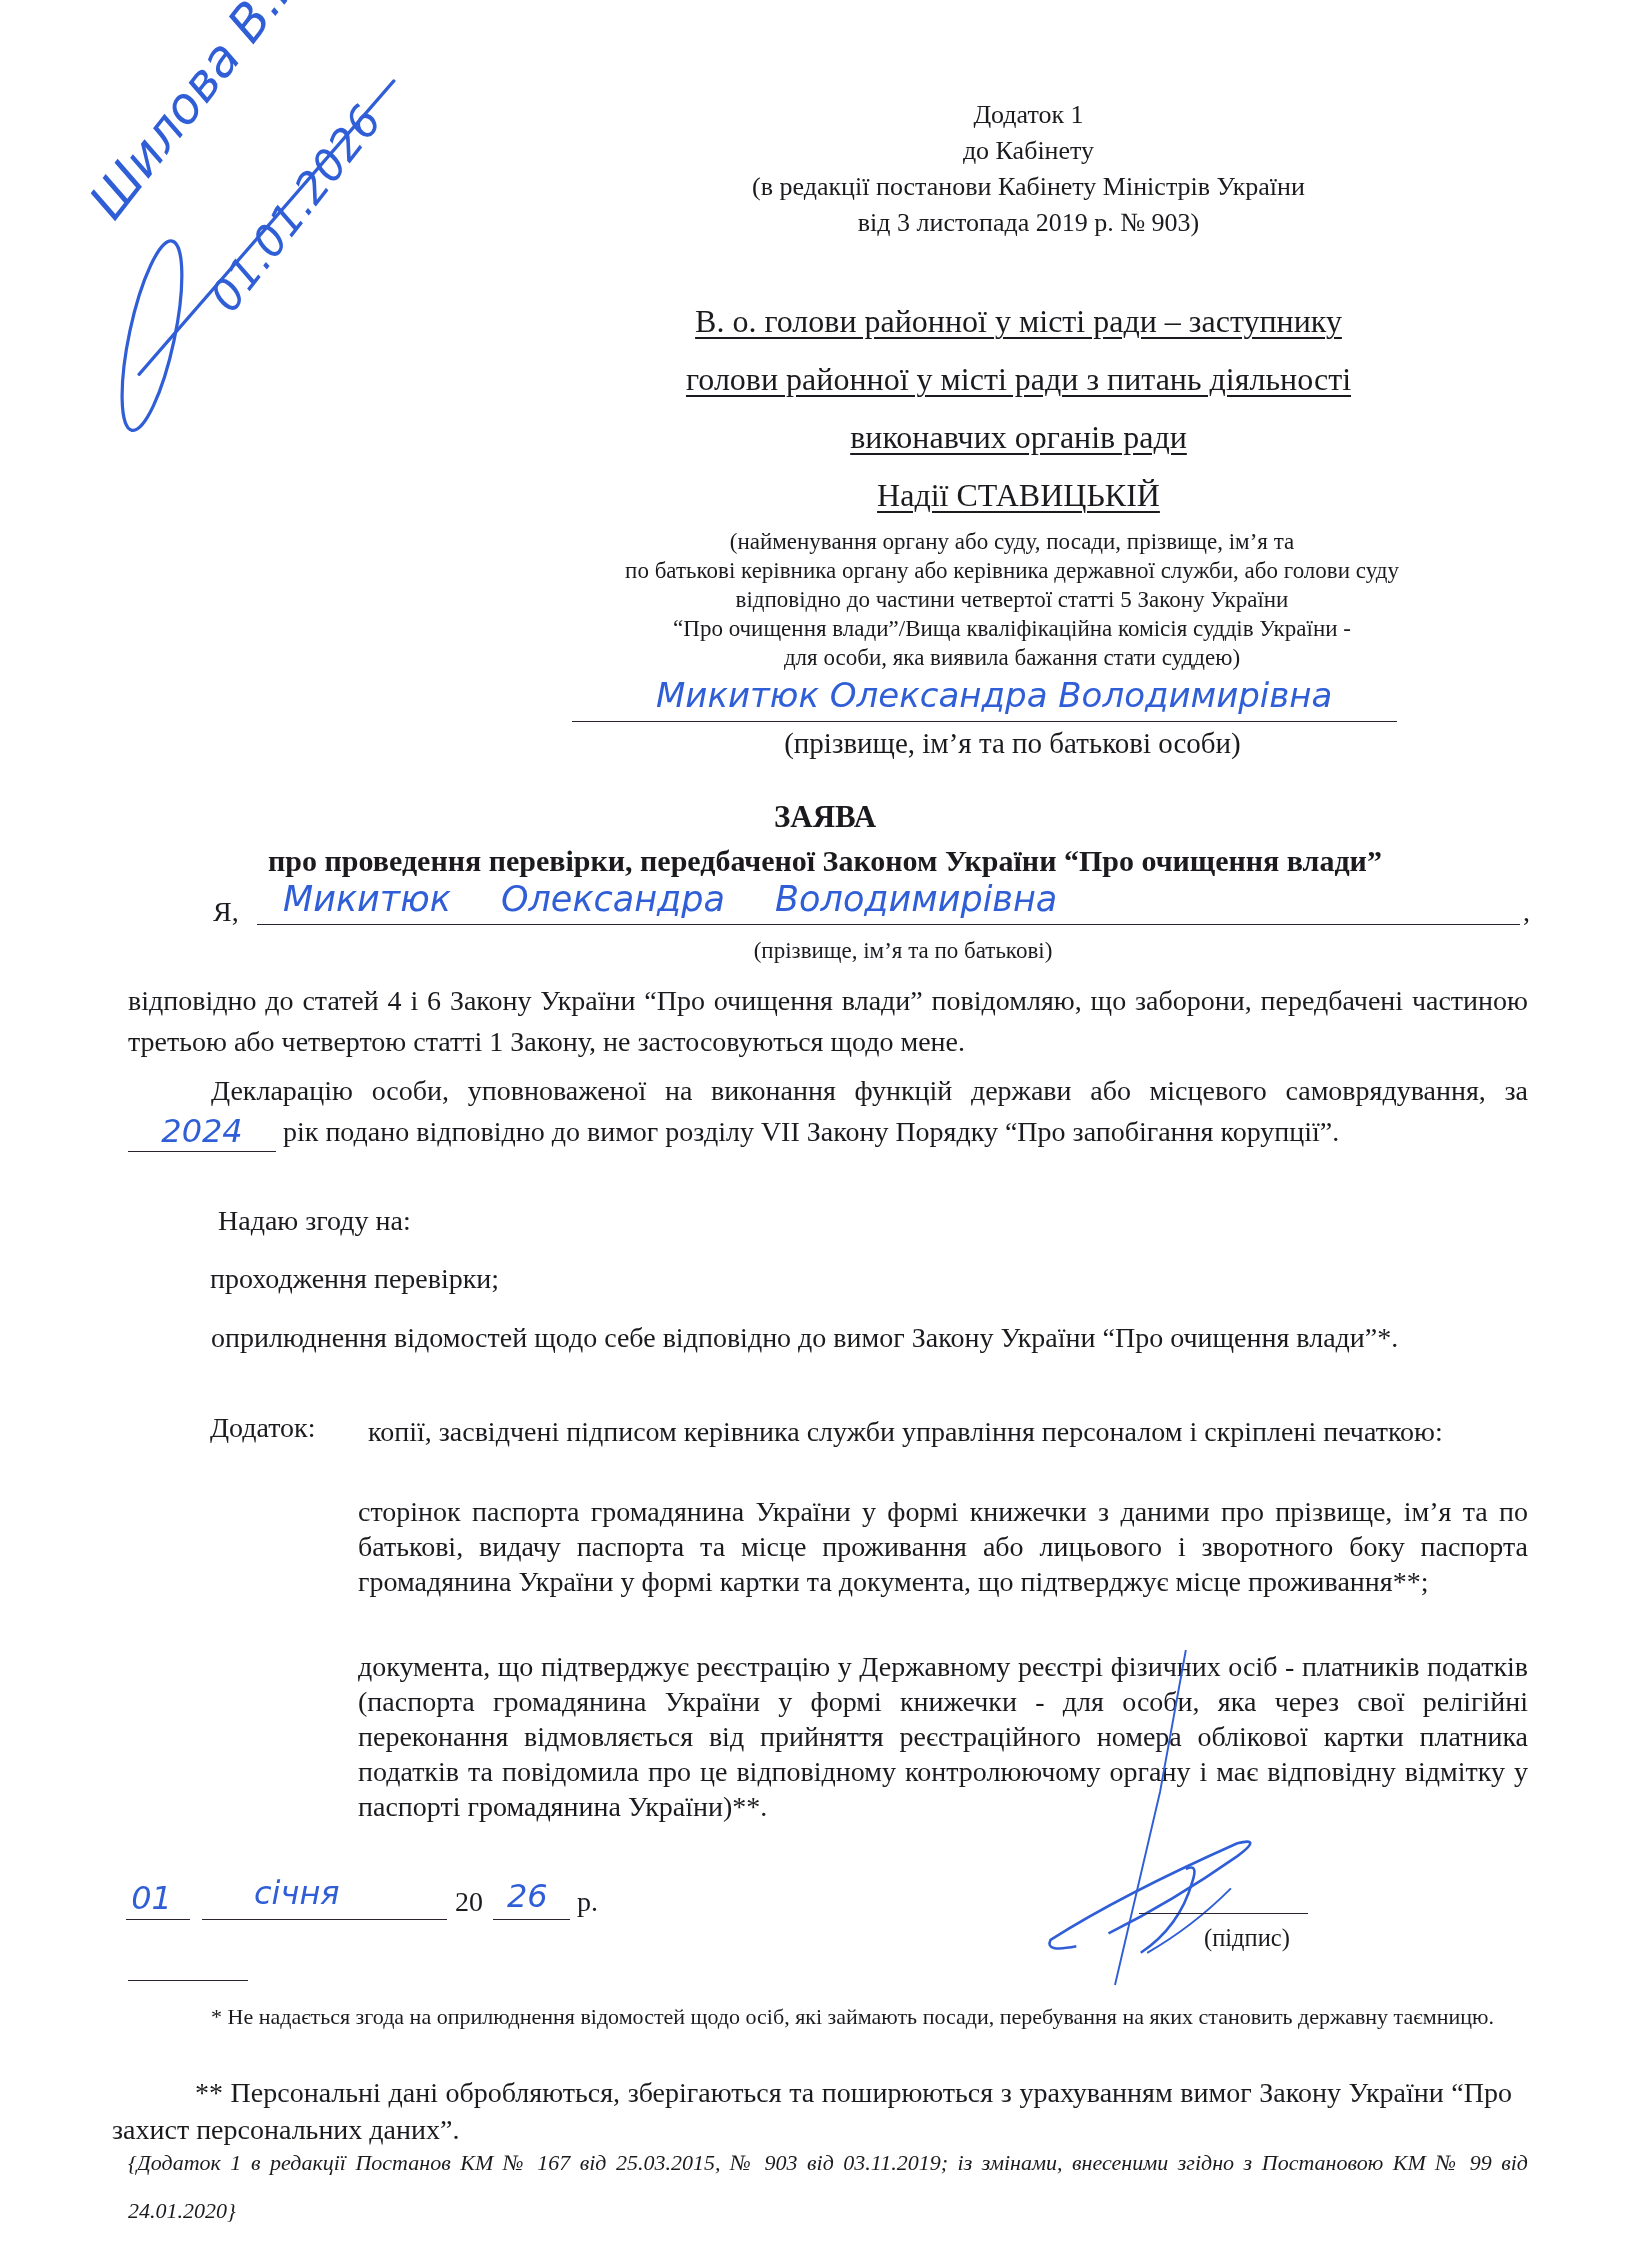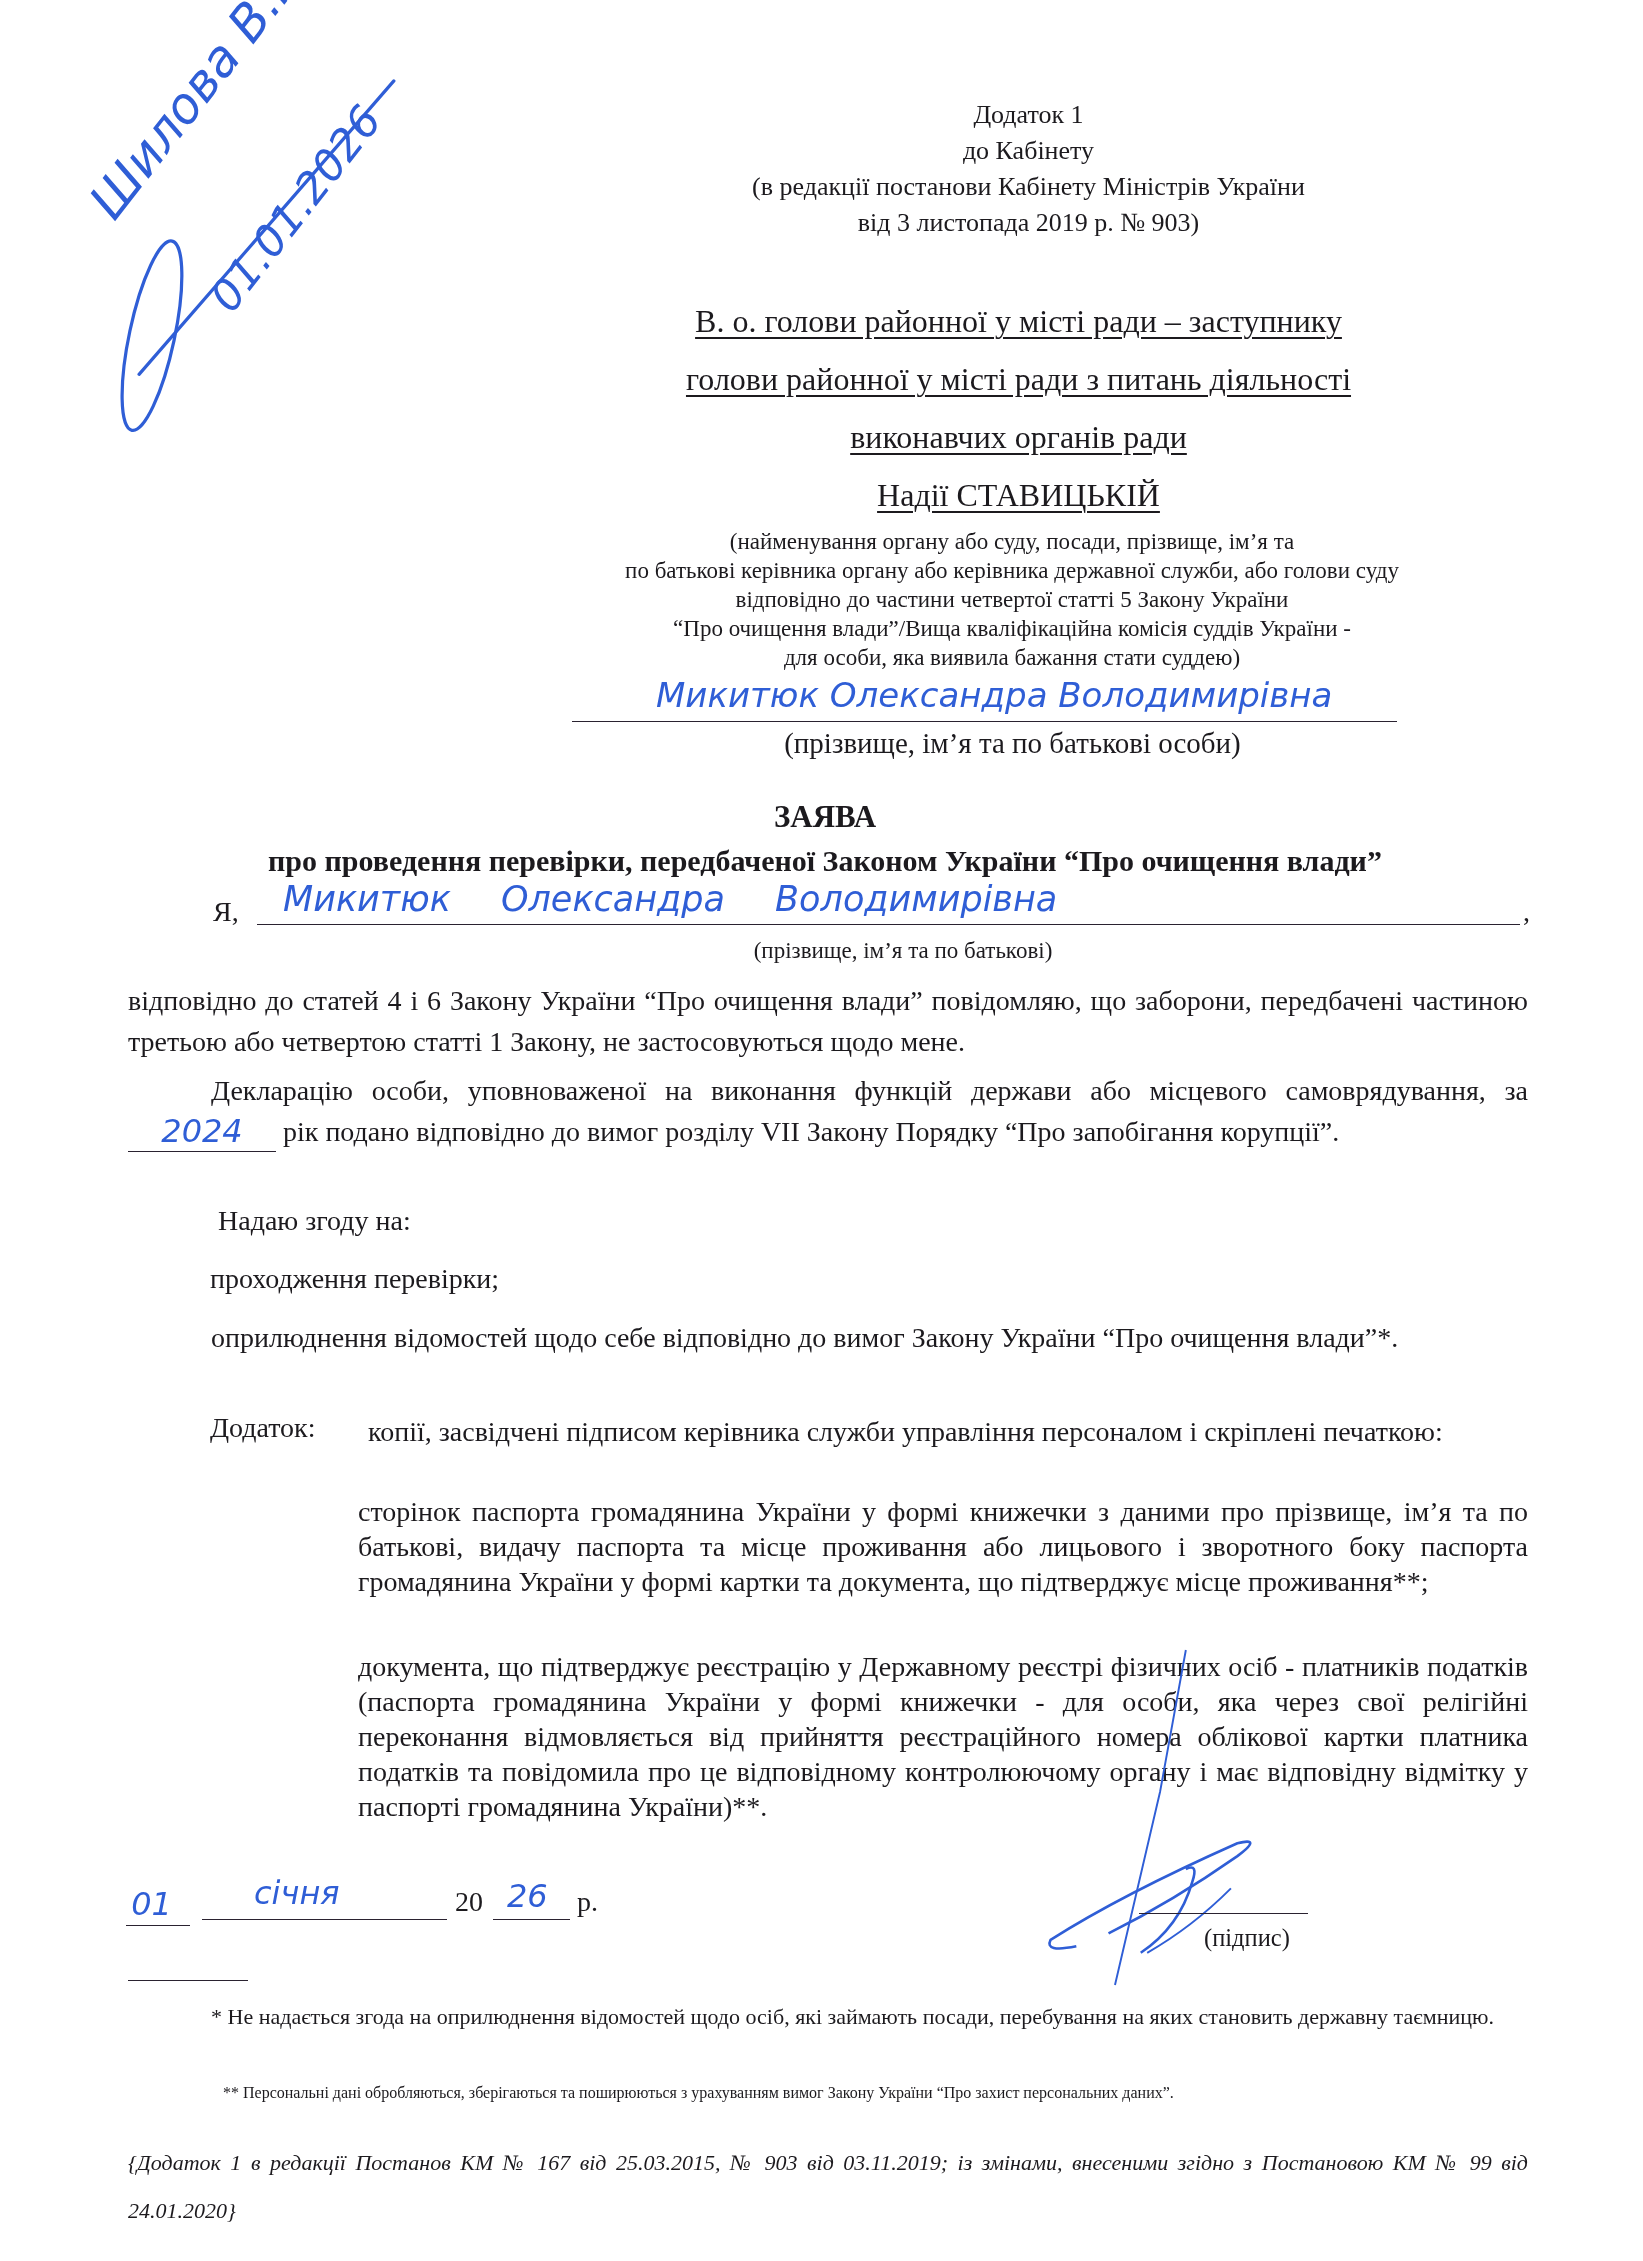--- a/index.html
+++ b/index.html
@@ -81,21 +81,21 @@
 <div class="abs" style="left:210px; top:1205px; font-size:28px;margin-left:8px;">Надаю згоду на:</div>
 <div class="abs" style="left:210px; top:1263px; font-size:28px;">проходження перевірки;</div>
 <div class="abs body-para" style="left:128px; top:1317px; width:1400px; text-indent:83px;">оприлюднення відомостей щодо себе відповідно до вимог Закону України “Про очищення влади”*.</div>
 
 <div class="abs" style="left:210px; top:1412px; font-size:28px;">Додаток:</div>
 <div class="abs body-para" style="left:368px; top:1412px; width:1170px; line-height:40px;">копії, засвідчені підписом керівника служби управління персоналом і скріплені печаткою:</div>
 <div class="abs body-para" style="left:358px; top:1494px; width:1170px; line-height:35px;">сторінок паспорта громадянина України у формі книжечки з даними про прізвище, ім’я та по батькові, видачу паспорта та місце проживання або лицьового і зворотного боку паспорта громадянина України у формі картки та документа, що підтверджує місце проживання**;</div>
 <div class="abs body-para" style="left:358px; top:1649px; width:1170px; line-height:35px;">документа, що підтверджує реєстрацію у Державному реєстрі фізичних осіб - платників податків (паспорта громадянина України у формі книжечки - для особи, яка через свої релігійні переконання відмовляється від прийняття реєстраційного номера облікової картки платника податків та повідомила про це відповідному контролюючому органу і має відповідну відмітку у паспорті громадянина України)**.</div>
 
 <div class="abs" style="left:126px; top:1882px; width:580px; height:45px; font-size:28px;">
-  <div class="abs line" style="left:0; top:0; width:64px; height:37px;margin-top:6px;">
+  <div class="abs line" style="left:0; top:0; width:64px; height:37px;">
     <span class="abs hand" style="left:5.2px; top:-2.6px; font-size:32px;">01</span>
   </div>
   <div class="abs line" style="left:76px; top:0; width:245px; height:37px;">
     <span class="abs hand" style="left:52px; top:-7.7px; font-size:32px;">січня</span>
   </div>
   <span class="abs" style="left:329px; top:3.9px;">20</span>
   <div class="abs line" style="left:367px; top:0; width:77px; height:37px;">
     <span class="abs hand" style="left:14px; top:-5.2px; font-size:32px;">26</span>
   </div>
   <span class="abs" style="left:451px; top:3.9px;">р.</span>
@@ -108,15 +108,15 @@
     <path d="M 170 470 Q 230 430 250 360 Q 260 330 240 340" stroke="#2f5ed6" stroke-width="4" fill="none"></path>
     <path d="M 180 470 Q 250 430 310 370" stroke="#2f5ed6" stroke-width="3" fill="none"></path>
   </svg>
   <div class="abs" style="left:108px; top:263px; width:169px; border-bottom:1.9px solid #2a2230;"></div>
   <div class="abs" style="left:173px; top:274px; font-size:24.5px;">(підпис)</div>
 </div>
 
 <div class="abs" style="left:128px; top:1980px; width:120px; border-bottom:1.3px solid #2a2230;"></div>
 
 <div class="abs just" style="left:128px; top:1998px; width:1400px; font-size:22px; line-height:37px; text-indent:83px;">* Не надається згода на оприлюднення відомостей щодо осіб, які займають посади, перебування на яких становить державну таємницю.</div>
-<div class="abs just" style="left:140px; top:2074px; width:1400px; font-size:16px; line-height:37px; text-indent:83px;">** Персональні дані обробляються, зберігаються та поширюються з урахуванням вимог Закону України “Про захист персональних даних”.</div>
+<div class="abs just" style="left:112px; top:2074px; width:1400px; font-size:28px; line-height:37px; text-indent:83px;">** Персональні дані обробляються, зберігаються та поширюються з урахуванням вимог Закону України “Про захист персональних даних”.</div>
 <div class="abs just ital" style="left:128px; top:2139px; width:1400px; font-size:22px; line-height:48px;">{Додаток 1 в редакції Постанов КМ № 167 від 25.03.2015, № 903 від 03.11.2019; із змінами, внесеними згідно з Постановою КМ № 99 від 24.01.2020}</div>
 
 
 </body></html>

